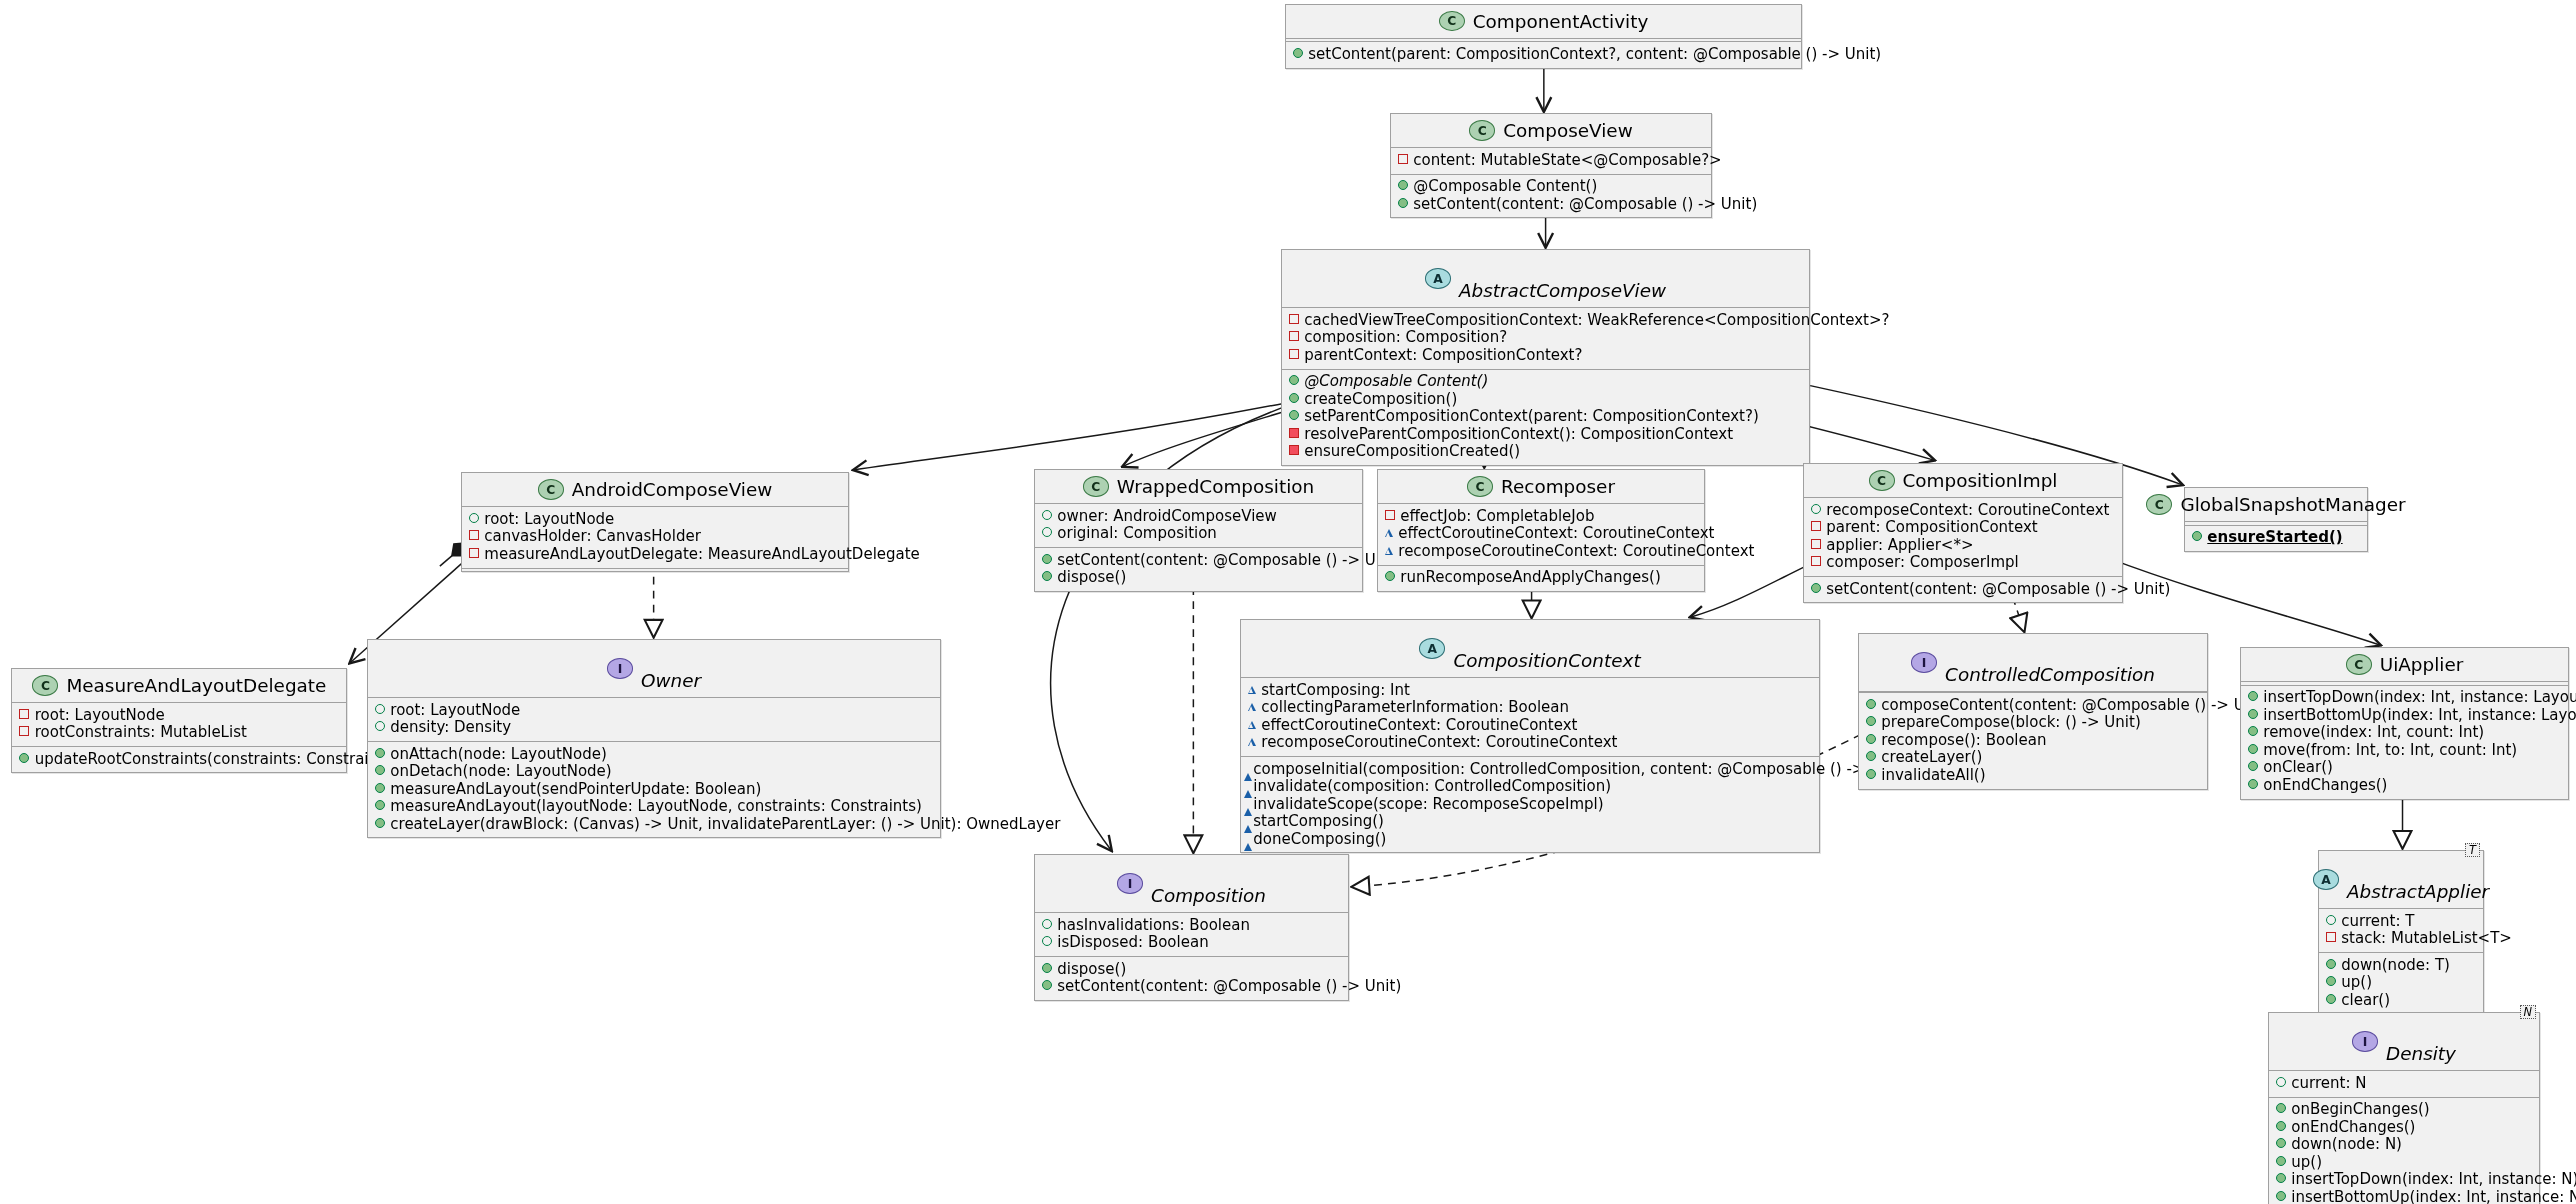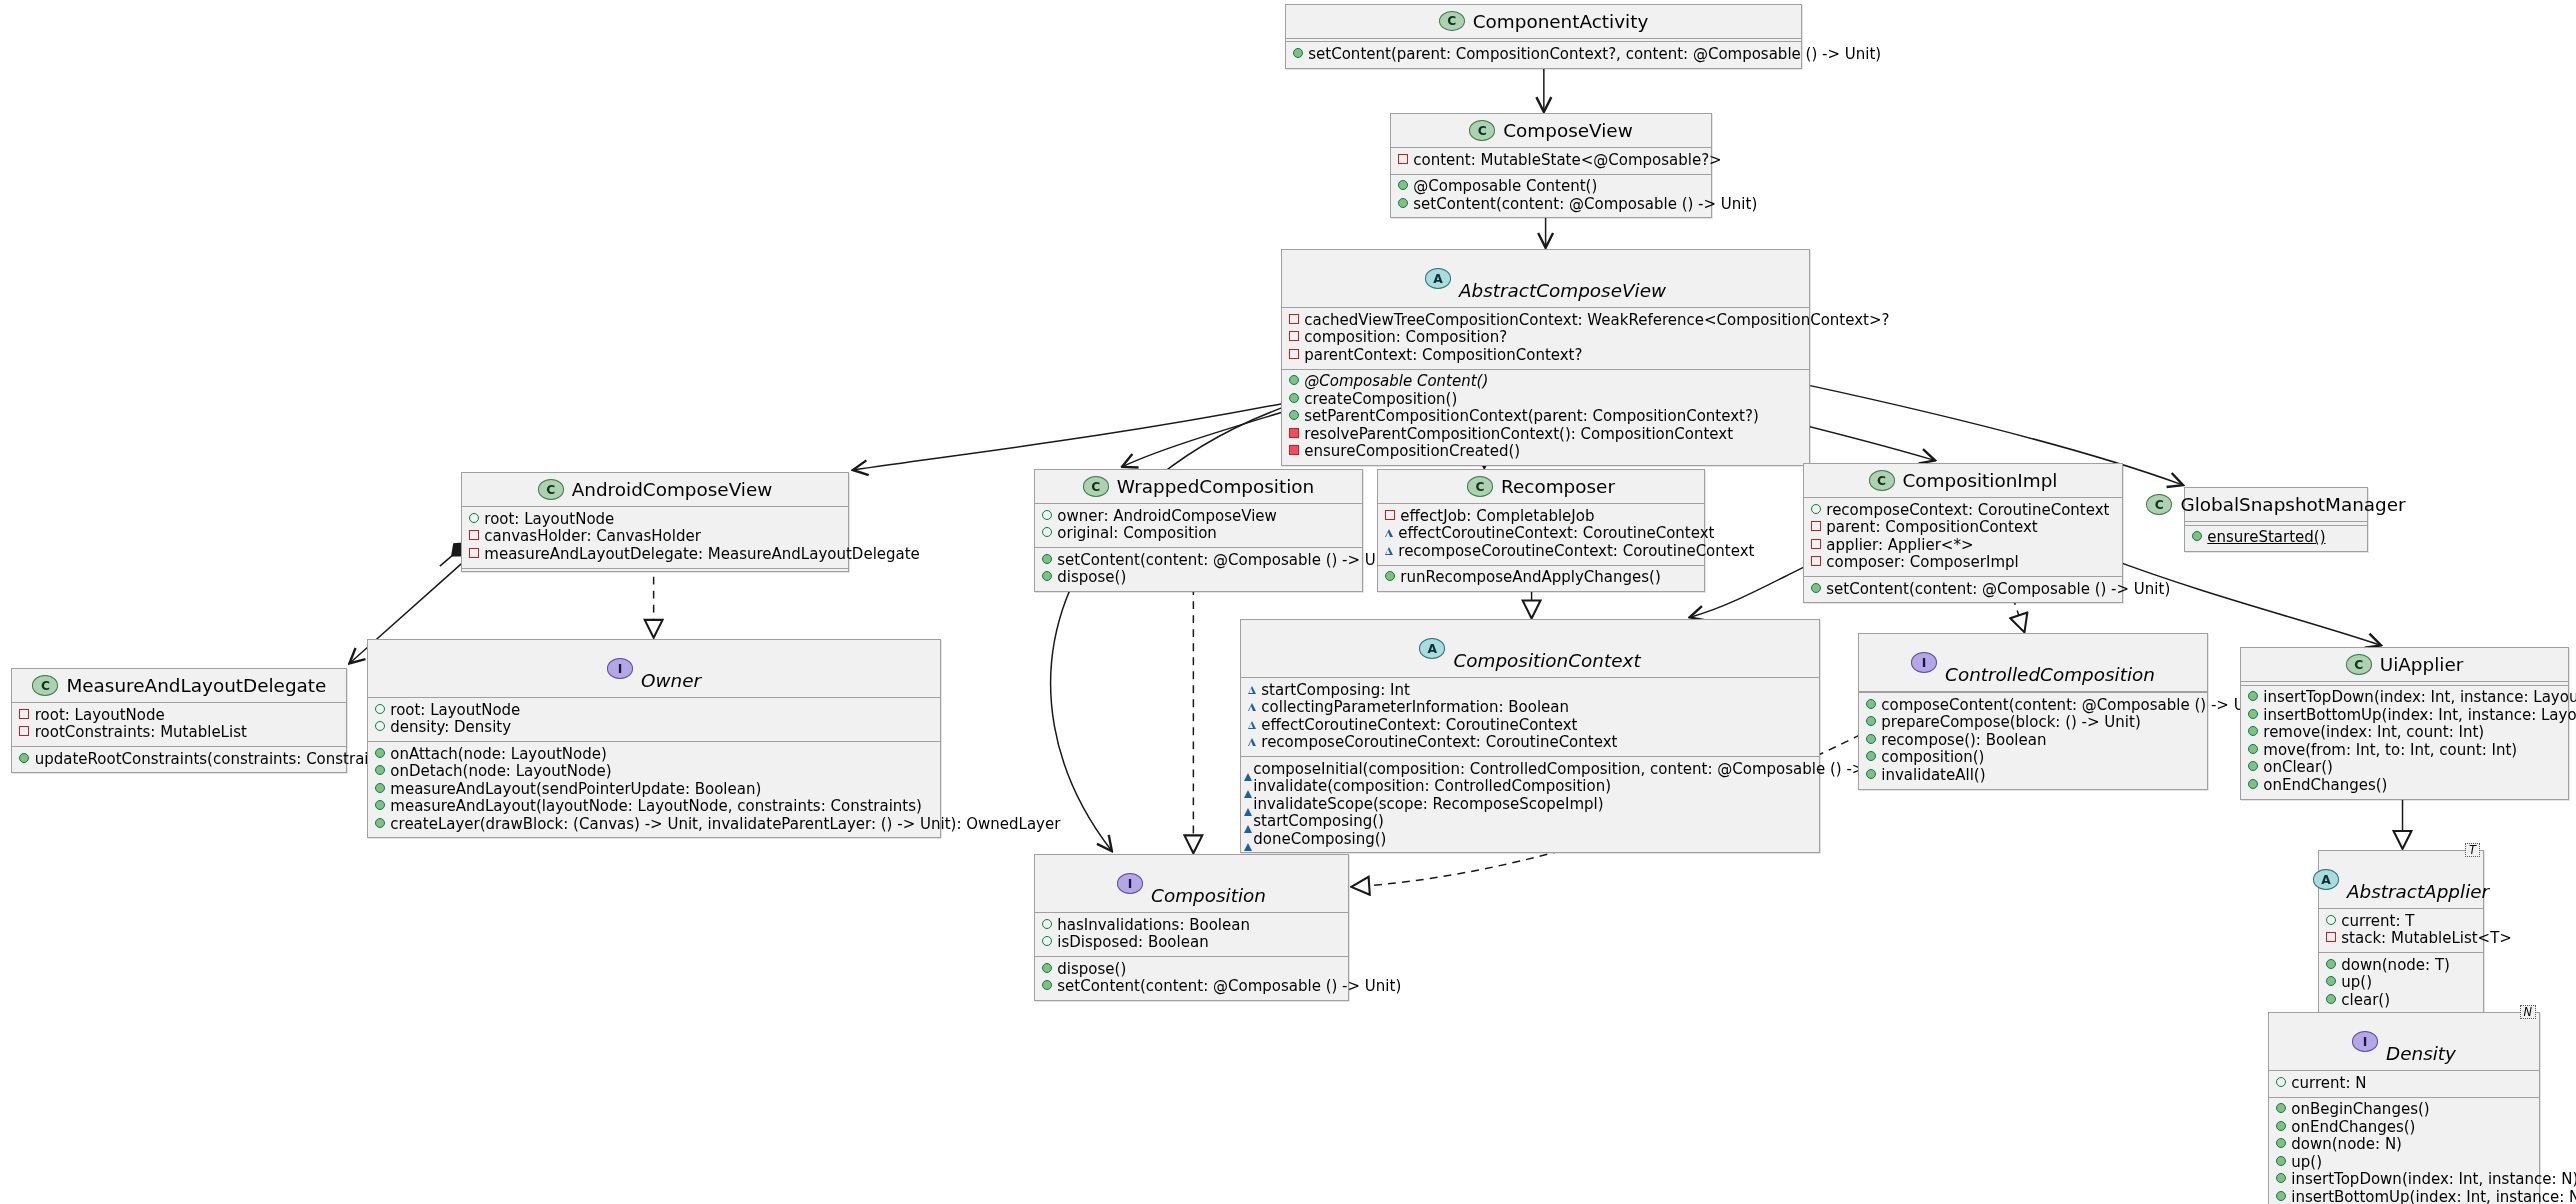--- a/index.html
+++ b/index.html
@@ -66,21 +66,21 @@
     display: flex;
     align-items: baseline;
     gap: 5.3px;
     font-size: 15px;
     line-height: 17.5px;
     color: #000000;
     white-space: nowrap;
   }
   .member .mtext { display: inline-block; }
   .member.italic .mtext { font-style: italic; }
-  .member.static .mtext { text-decoration: underline; }
+  .member.static .mtext { text-decoration: underline; font-weight: bold; }
   .vis { flex: none; width: 10.5px; height: 10.5px; display: inline-block; position: relative; top: -0.9px; }
   .vis.pub-f { border-radius: 50%; border: 0.9px solid #038048; background: transparent; width: 8px; height: 8px; }
   .vis.pub-m { border-radius: 50%; background: #84BE84; border: 0.9px solid #038048; width: 8px; height: 8px; }
   .vis.priv-f { border: 0.9px solid #C02020; background: transparent; width: 8px; height: 8px; }
   .vis.priv-m { border: 0.9px solid #C02020; background: #F24D5C; width: 8px; height: 8px; }
   .vis.prot-f {
     width: 0; height: 0; border: none;
     border-left: 4.4px solid transparent;
     border-right: 4.4px solid transparent;
     border-bottom: 8px solid transparent;
@@ -535,21 +535,21 @@
         <div class="member">
           <span class="vis pub-m"></span>
           <span class="mtext">prepareCompose(block: () -&gt; Unit)</span>
         </div>
         <div class="member">
           <span class="vis pub-m"></span>
           <span class="mtext">recompose(): Boolean</span>
         </div>
         <div class="member">
           <span class="vis pub-m"></span>
-          <span class="mtext">composition()</span>
+          <span class="mtext">createLayer()</span>
         </div>
         <div class="member">
           <span class="vis pub-m"></span>
           <span class="mtext">invalidateAll()</span>
         </div>
       </div>
     </div>
     <div class="umlbox" style="left: 2240px; top: 647px; width: 329px;">
       <div class="uml-title">
         <span class="stereo c">C</span>

